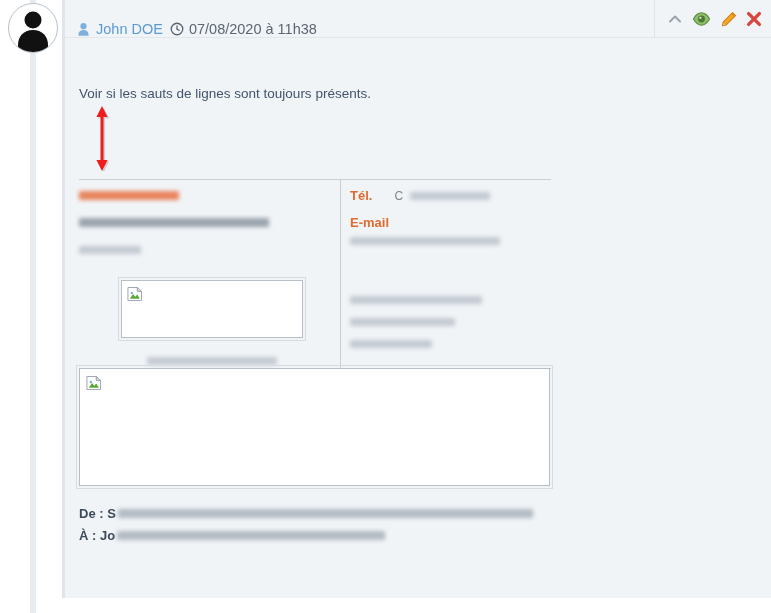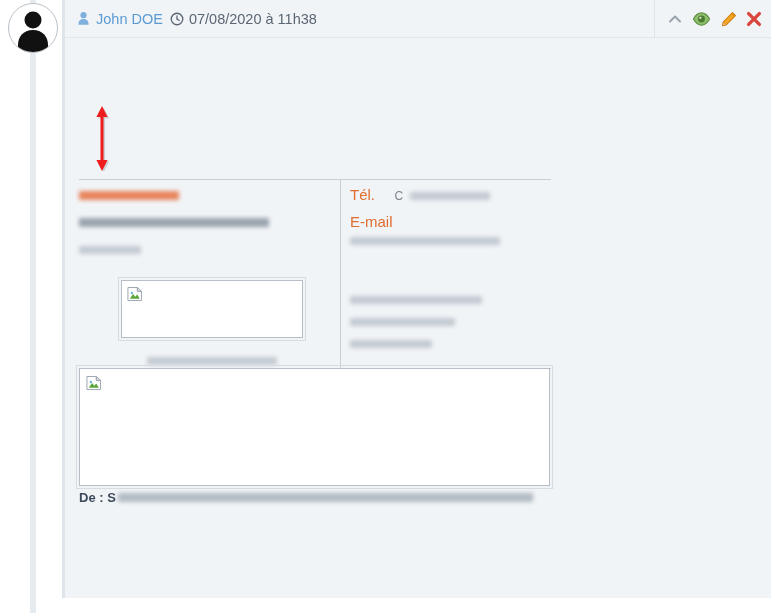--- a/index.html
+++ b/index.html
@@ -52,21 +52,21 @@
     height: 598px;
     background: #f1f4f7;
     border-left: 3px solid #dfe4ea;
   }
 
   .panel-header {
     position: relative;
     height: 38px;
     border-bottom: 1px solid #e2e7ec;
     display: flex;
-    align-items: center;
+    align-items: flex-end;
     padding: 0 10px 0 11px;
   }
   .hdr-left {
     display: flex;
     align-items: center;
     gap: 0px;
     font-size: 14.5px;
     white-space: nowrap;
   }
   .icon-user-sm { margin-right: 5px; display:flex; align-items:center; }
@@ -156,22 +156,22 @@
   }
   .blur-name { background: #e8845c; height: 9px; }
   .blur-dark { background: #9aa3ad; height: 9px; }
   .blur-light { background: #c3cad2; height: 8px; }
   .blur-mid { background: #b2bac3; height: 9px; }
 
   .sig-line { margin-bottom: 15px; height: 12px; }
 
   .sig-label {
     color: #e06c2e;
-    font-weight: normal;
-    font-size: 15px;
+    font-weight: bold;
+    font-size: 13px;
     display: inline-block;
   }
   .lbl-tel { width: 40px; }
   .lbl-mail { margin-right: 14px; }
 
   .tel-prefix { color: #7d858e; font-size: 12px; margin-right: 2px; }
 
   .sig-addr { position: absolute; left: 285px; top: 252px; }
   .sig-addr .aline { margin-bottom: 12px; height: 10px; }
 
@@ -211,21 +211,21 @@
     background: #ffffff;
     border: 1px solid #b8bec5;
     outline: 1px solid #d7dce1;
     outline-offset: 2px;
   }
 
   
   .quoted {
     position: absolute;
     left: 14px;
-    top: 448px;
+    top: 464px;
     width: 560px;
   }
   .q-row {
     height: 22px;
     display: flex;
     align-items: center;
     white-space: nowrap;
   }
   .q-label {
     font-size: 13px;
@@ -292,20 +292,21 @@
           <svg width="16" height="16" viewBox="0 0 16 16">
             <line x1="2.6" y1="2.6" x2="13.4" y2="13.4" stroke="#d9453c" stroke-width="3.3" stroke-linecap="round"></line>
             <line x1="13.4" y1="2.6" x2="2.6" y2="13.4" stroke="#d9453c" stroke-width="3.3" stroke-linecap="round"></line>
           </svg>
         </span>
       </div>
     </div>
 
     <div class="panel-body">
 
+      <div class="intro-text">Voir si les sauts de lignes sont toujours présents.</div>
 
       <svg class="annot-arrow" viewBox="0 0 22 65">
         <g transform="translate(1.6,1.6)" opacity="0.28">
           <line x1="11" y1="9" x2="11" y2="56" stroke="#777777" stroke-width="3"></line>
           <polygon points="11,0 5.4,11 16.6,11" fill="#777777"></polygon>
           <polygon points="11,65 5.4,54 16.6,54" fill="#777777"></polygon>
         </g>
         <line x1="11" y1="9" x2="11" y2="56" stroke="#ee1c1c" stroke-width="3"></line>
         <polygon points="11,0 5.4,11 16.6,11" fill="#ee1c1c"></polygon>
         <polygon points="11,65 5.4,54 16.6,54" fill="#ee1c1c"></polygon>
@@ -372,17 +373,21 @@
           <path d="M3 13.4 L6.4 8.6 L8.8 11.4 L10.8 9 L13.6 13.4 Z" fill="#5aa83c"></path>
           <circle cx="5.2" cy="7.4" r="1.3" fill="#6fb8dd"></circle>
         </svg>
       </div>
 
       <div class="quoted">
         <div class="q-row">
           <span class="q-label">De : S</span>
           <span class="blur blur-mid" style="width:415px"></span>
         </div>
+        <div class="q-row">
+          <span class="q-label">À : Jo</span>
+          <span class="blur blur-mid" style="width:268px"></span>
+        </div>
       </div>
 
     </div>
   </div>
 </div>
 
 </body></html>

